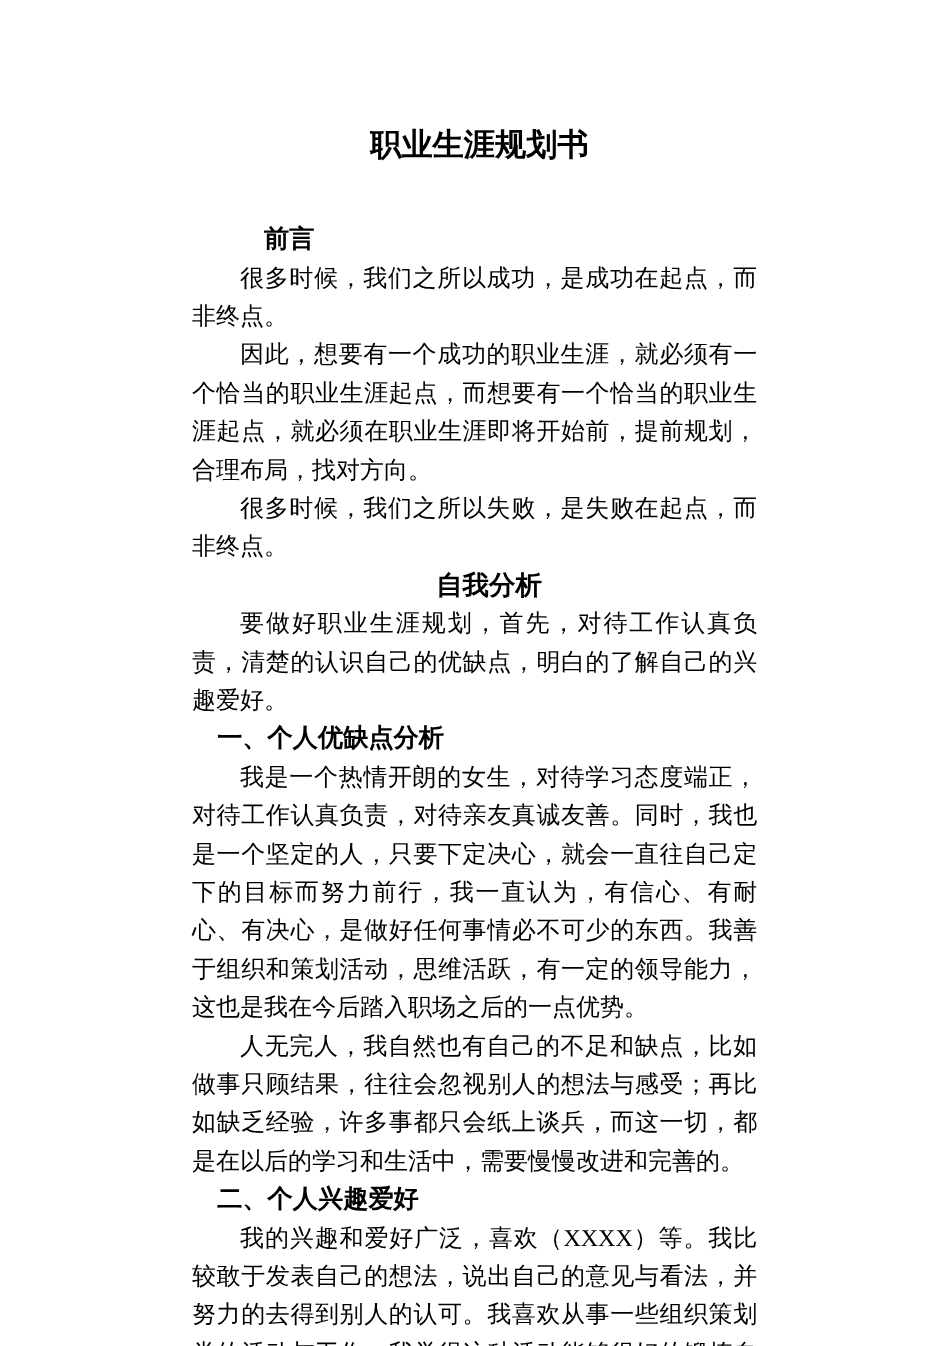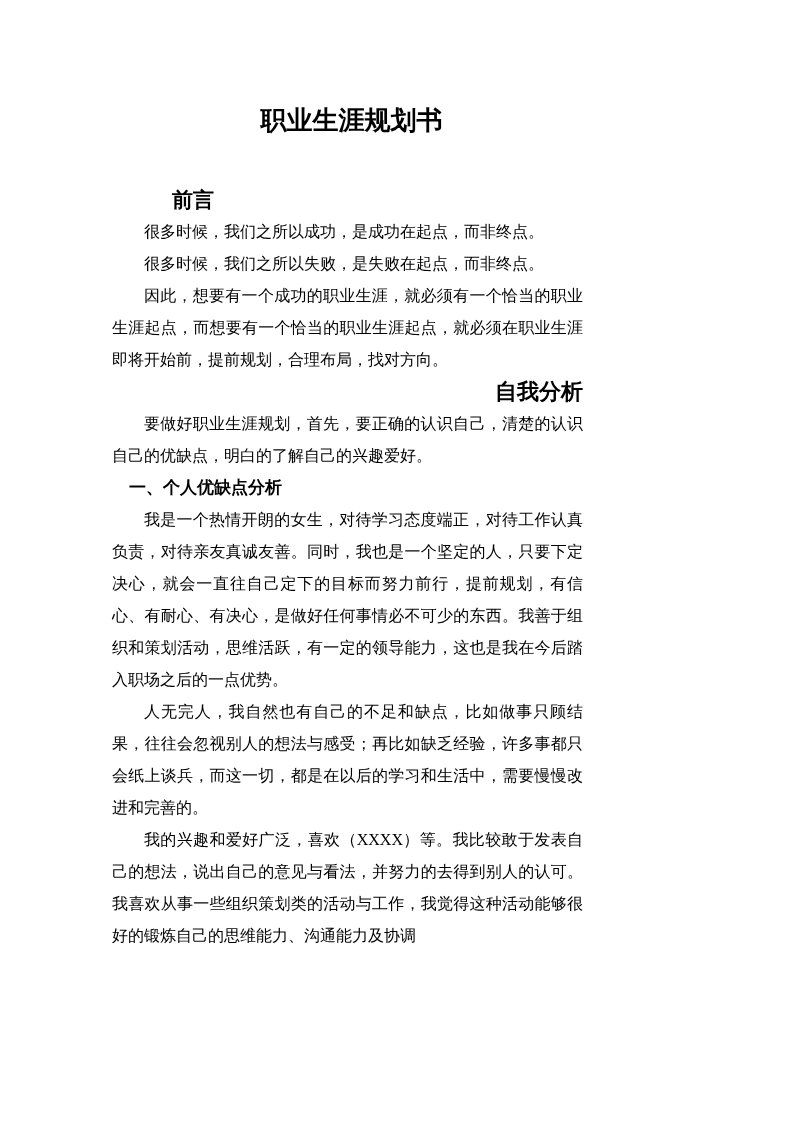--- a/index.html
+++ b/index.html
@@ -8,20 +8,21 @@
     background: #ffffff;
   }
   .page {
     position: relative;
     width: 695px;
     height: 1122px;
     background: #ffffff;
     color: #000000;
     overflow: hidden;
     font-family: "Liberation Serif", "DejaVu Serif", serif;
+    margin-left: 48px;
   }
   .content {
     padding: 0 112px;
   }
   .doc-title {
     margin: 105px 0 0 0;
     font-size: 26px;
     font-weight: bold;
     line-height: 32px;
     text-align: center;
@@ -35,62 +36,63 @@
     line-height: 32px;
     text-align: left;
     text-indent: 60px; 
     font-family: "Liberation Sans", "DejaVu Sans", sans-serif;
   }
   .h-main {
     margin: 0;
     font-size: 22px;
     font-weight: bold;
     line-height: 32px;
-    text-align: right;
+    text-align: center;
     text-indent: 24px;
     font-family: "Liberation Sans", "DejaVu Sans", sans-serif;
   }
   .h-sub {
     margin: 0;
-    font-size: 17px;
+    font-size: 21px;
     font-weight: bold;
     line-height: 32px;
     text-indent: 1em;
     font-family: "Liberation Sans", "DejaVu Sans", sans-serif;
   }
   p.body {
     margin: 0;
-    font-size: 16px;
+    font-size: 20px;
     line-height: 32px;
     text-align: justify;
     text-justify: inter-ideograph;
     text-indent: 2em;
     font-family: "Liberation Serif", "DejaVu Serif", serif;
   }
 </style>
 </head>
 <body>
 
 <div class="page">
   <div class="content">
 
     <h1 class="doc-title">职业生涯规划书</h1>
 
     <h2 class="h-preface">前言</h2>
 
     <p class="body">很多时候，我们之所以成功，是成功在起点，而非终点。</p>
+    <p class="body">因此，想要有一个成功的职业生涯，就必须有一个恰当的职业生涯起点，而想要有一个恰当的职业生涯起点，就必须在职业生涯即将开始前，提前规划，合理布局，找对方向。</p>
     <p class="body">很多时候，我们之所以失败，是失败在起点，而非终点。</p>
-    <p class="body">因此，想要有一个成功的职业生涯，就必须有一个恰当的职业生涯起点，而想要有一个恰当的职业生涯起点，就必须在职业生涯即将开始前，提前规划，合理布局，找对方向。</p>
 
     <h2 class="h-main">自我分析</h2>
 
-    <p class="body">要做好职业生涯规划，首先，要正确的认识自己，清楚的认识自己的优缺点，明白的了解自己的兴趣爱好。</p>
+    <p class="body">要做好职业生涯规划，首先，对待工作认真负责，清楚的认识自己的优缺点，明白的了解自己的兴趣爱好。</p>
 
     <h3 class="h-sub">一、个人优缺点分析</h3>
 
-    <p class="body">我是一个热情开朗的女生，对待学习态度端正，对待工作认真负责，对待亲友真诚友善。同时，我也是一个坚定的人，只要下定决心，就会一直往自己定下的目标而努力前行，提前规划，有信心、有耐心、有决心，是做好任何事情必不可少的东西。我善于组织和策划活动，思维活跃，有一定的领导能力，这也是我在今后踏入职场之后的一点优势。</p>
+    <p class="body">我是一个热情开朗的女生，对待学习态度端正，对待工作认真负责，对待亲友真诚友善。同时，我也是一个坚定的人，只要下定决心，就会一直往自己定下的目标而努力前行，我一直认为，有信心、有耐心、有决心，是做好任何事情必不可少的东西。我善于组织和策划活动，思维活跃，有一定的领导能力，这也是我在今后踏入职场之后的一点优势。</p>
     <p class="body">人无完人，我自然也有自己的不足和缺点，比如做事只顾结果，往往会忽视别人的想法与感受；再比如缺乏经验，许多事都只会纸上谈兵，而这一切，都是在以后的学习和生活中，需要慢慢改进和完善的。</p>
 
+    <h3 class="h-sub">二、个人兴趣爱好</h3>
 
     <p class="body">我的兴趣和爱好广泛，喜欢（XXXX）等。我比较敢于发表自己的想法，说出自己的意见与看法，并努力的去得到别人的认可。我喜欢从事一些组织策划类的活动与工作，我觉得这种活动能够很好的锻炼自己的思维能力、沟通能力及协调</p>
 
   </div>
 </div>
 
 </body></html>

